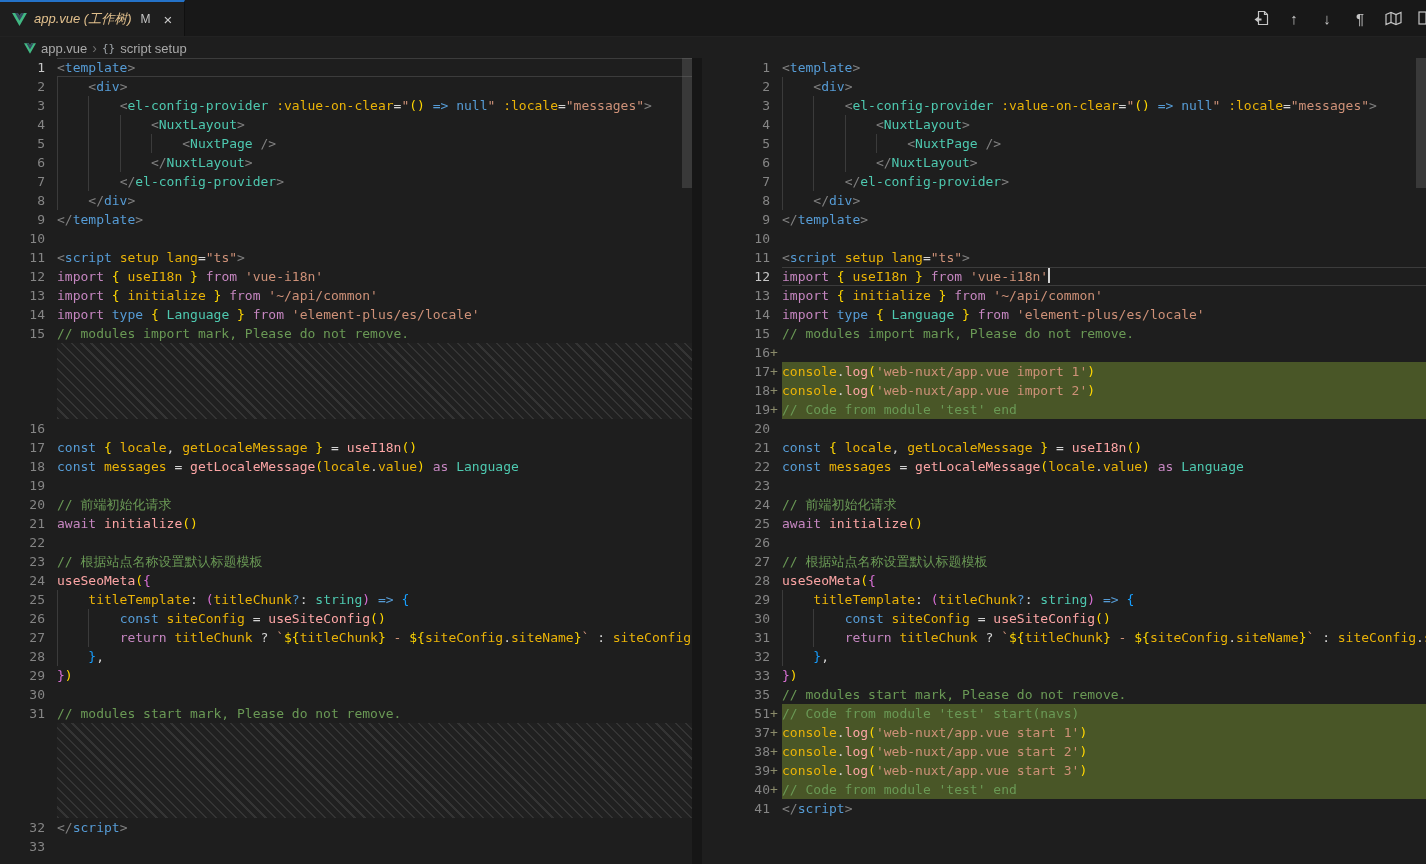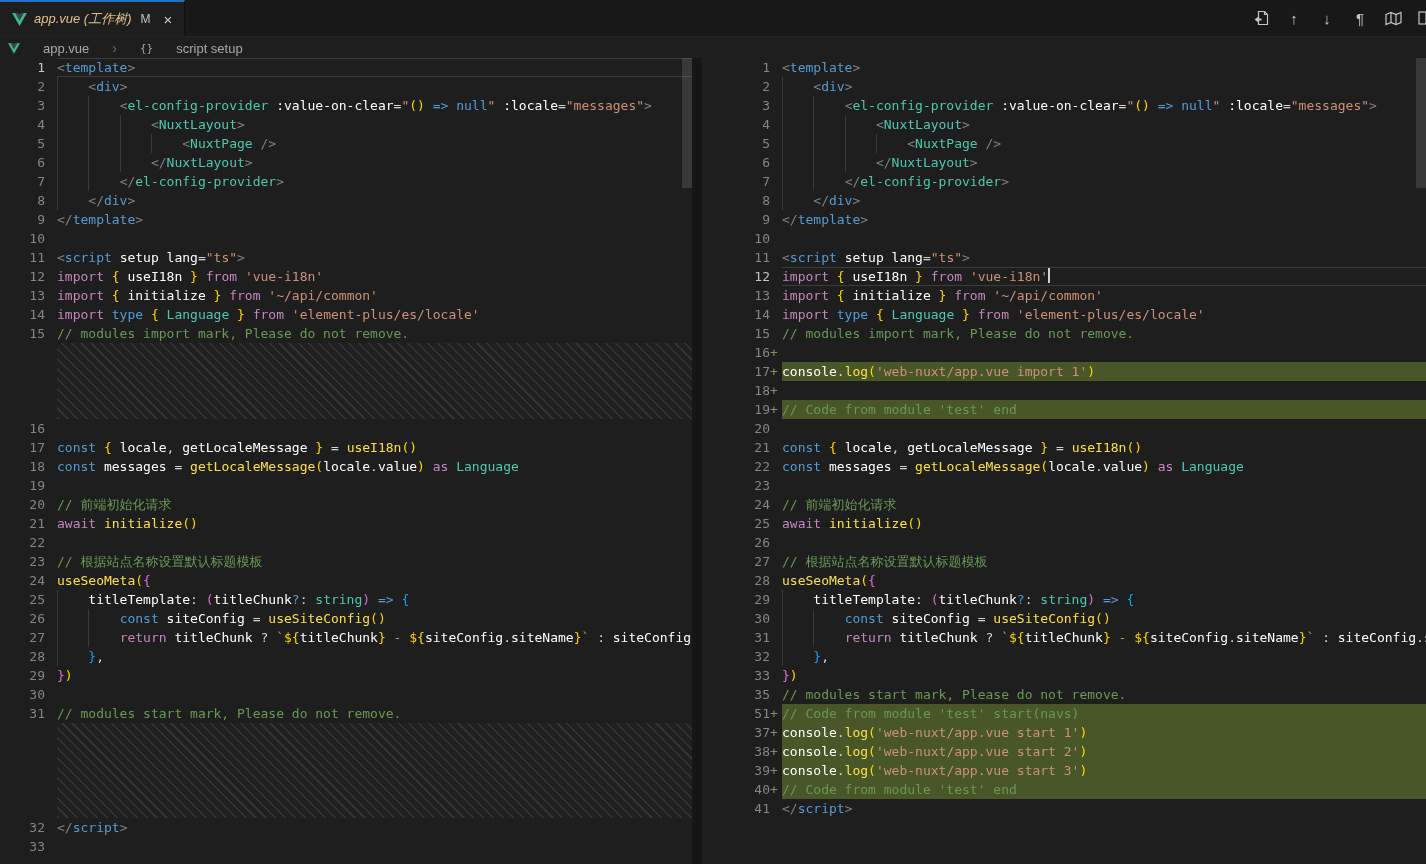--- a/index.html
+++ b/index.html
@@ -8,21 +8,21 @@
   .tabbar{position:relative;height:36px;background:#181818;border-bottom:1px solid #222;display:flex;}
   .tab{height:36px;display:flex;align-items:center;gap:7px;padding:0 12px;background:#1e1e1e;
     border-top:2px solid #2472c8;border-right:1px solid #101010;box-sizing:border-box;cursor:pointer;}
   .tab-label{font-style:italic;font-size:13px;color:#e2c08d;}
   .tab-badge{font-size:12px;color:#c5c5c5;margin-left:2px;}
   .tab-close{font-size:15px;color:#cccccc;margin-left:6px;line-height:1;}
   .toolbar{position:absolute;right:0;top:0;height:36px;display:flex;align-items:center;gap:15px;overflow:hidden;}
   .tb-icon{color:#c5c5c5;font-size:15px;width:18px;text-align:center;cursor:pointer;flex:0 0 auto;}
   .tb-icon svg{display:block;margin:auto;}
   
-  .breadcrumb{height:22px;display:flex;align-items:center;gap:23px;padding-left:8px;
+  .breadcrumb{height:22px;display:flex;align-items:center;gap:5px;padding-left:24px;
     font-size:13px;color:#a9a9a9;background:#1e1e1e;text-align:right;}
   .crumb-sep{color:#6f6f6f;font-size:14px;}
   .crumb-sym{color:#9da3a8;font-family:"DejaVu Sans Mono",monospace;font-size:11px;}
   
   .editor{position:absolute;top:58px;left:0;width:1426px;height:806px;background:#1e1e1e;}
   .pane{position:absolute;top:0;height:806px;overflow:hidden;background:#1e1e1e;}
   .pane.left{left:0;width:692px;}
   .sash{position:absolute;top:0;left:692px;width:10px;height:806px;background:#161616;}
   .pane.right{left:702px;width:724px;}
   .row{display:flex;height:19px;line-height:19px;font-family:"DejaVu Sans Mono",monospace;font-size:13px;white-space:pre;}
@@ -34,22 +34,22 @@
   .code{flex:1 1 auto;position:relative;overflow:hidden;color:#d4d4d4;}
   .row.added .code{background:#495627;}
   .row.added .plus{color:#8b8b6a;}
   .code.cur{box-shadow:inset 0 1px 0 #3c3c3c, inset 0 -1px 0 #3c3c3c;}
   .guide{position:absolute;top:0;bottom:0;width:1px;background:#3b3b3b;}
   .caret{display:inline-block;width:2px;height:15px;background:#d4d4d4;vertical-align:-2px;}
   .hatch{background:repeating-linear-gradient(45deg,#343434 0px,#343434 1.5px,#202020 1.5px,#202020 7px);}
   .scrollbar{position:absolute;top:0;width:10px;height:130px;background:rgba(121,121,121,0.3);}
   
   .pu{color:#808080}.pl{color:#d4d4d4}.tag{color:#569cd6}.comp{color:#4ec9b0}
-  .attr{color:#ffffff}.str{color:#ce9178}.kw{color:#569cd6}.ctrl{color:#c586c0}
-  .fn{color:#fde047}.cm{color:#6a9955}.b1{color:#ffd700}.b2{color:#da70d6}.b3{color:#179fff}
+  .attr{color:#eab308}.str{color:#ce9178}.kw{color:#569cd6}.ctrl{color:#c586c0}
+  .fn{color:#fca5a5}.cm{color:#6a9955}.b1{color:#ffd700}.b2{color:#da70d6}.b3{color:#179fff}
 </style>
 </head>
 <body>
 
 <div class="tabbar">
   <div class="tab">
     <svg width="15" height="13" viewBox="0 0 24 21">
         <path fill="#41B883" d="M14.8 0L12 4.8 9.2 0H0l12 20.8L24 0z"></path>
         <path fill="#34495E" d="M14.8 0L12 4.8 9.2 0H4.8L12 12.5 19.2 0z"></path>
       </svg>
@@ -145,21 +145,21 @@
       <div class="row"><div class="gut">8</div><div class="plus"></div><div class="code"><span class="guide" style="left: calc(0ch);"></span><span class="pl">    </span><span class="pu">&lt;/</span><span class="tag">div</span><span class="pu">&gt;</span></div></div>
       <div class="row"><div class="gut">9</div><div class="plus"></div><div class="code"><span class="pu">&lt;/</span><span class="tag">template</span><span class="pu">&gt;</span></div></div>
       <div class="row"><div class="gut">10</div><div class="plus"></div><div class="code"></div></div>
       <div class="row"><div class="gut">11</div><div class="plus"></div><div class="code"><span class="pu">&lt;</span><span class="tag">script</span><span class="pl"> </span><span class="attr">setup</span><span class="pl"> </span><span class="attr">lang</span><span class="pl">=</span><span class="str">"ts"</span><span class="pu">&gt;</span></div></div>
       <div class="row"><div class="gut on">12</div><div class="plus"></div><div class="code cur"><span class="ctrl">import</span><span class="pl"> </span><span class="b1">{</span><span class="pl"> </span><span class="attr">useI18n</span><span class="pl"> </span><span class="b1">}</span><span class="pl"> </span><span class="ctrl">from</span><span class="pl"> </span><span class="str">'vue-i18n'</span><span class="caret"></span></div></div>
       <div class="row"><div class="gut">13</div><div class="plus"></div><div class="code"><span class="ctrl">import</span><span class="pl"> </span><span class="b1">{</span><span class="pl"> </span><span class="attr">initialize</span><span class="pl"> </span><span class="b1">}</span><span class="pl"> </span><span class="ctrl">from</span><span class="pl"> </span><span class="str">'~/api/common'</span></div></div>
       <div class="row"><div class="gut">14</div><div class="plus"></div><div class="code"><span class="ctrl">import</span><span class="pl"> </span><span class="kw">type</span><span class="pl"> </span><span class="b1">{</span><span class="pl"> </span><span class="comp">Language</span><span class="pl"> </span><span class="b1">}</span><span class="pl"> </span><span class="ctrl">from</span><span class="pl"> </span><span class="str">'element-plus/es/locale'</span></div></div>
       <div class="row"><div class="gut">15</div><div class="plus"></div><div class="code"><span class="cm">// modules import mark, Please do not remove.</span></div></div>
       <div class="row added"><div class="gut">16</div><div class="plus">+</div></div>
       <div class="row added"><div class="gut">17</div><div class="plus">+</div><div class="code"><span class="attr">console</span><span class="pl">.</span><span class="fn">log</span><span class="b1">(</span><span class="str">'web-nuxt/app.vue import 1'</span><span class="b1">)</span></div></div>
-      <div class="row added"><div class="gut">18</div><div class="plus">+</div></div>
+      <div class="row added"><div class="gut">18</div><div class="plus">+</div><div class="code"><span class="attr">console</span><span class="pl">.</span><span class="fn">log</span><span class="b1">(</span><span class="str">'web-nuxt/app.vue import 2'</span><span class="b1">)</span></div></div>
       <div class="row added"><div class="gut">19</div><div class="plus">+</div><div class="code"><span class="cm">// Code from module 'test' end</span></div></div>
       <div class="row"><div class="gut">20</div><div class="plus"></div><div class="code"></div></div>
       <div class="row"><div class="gut">21</div><div class="plus"></div><div class="code"><span class="kw">const</span><span class="pl"> </span><span class="b1">{</span><span class="pl"> </span><span class="attr">locale</span><span class="pl">,</span><span class="pl"> </span><span class="attr">getLocaleMessage</span><span class="pl"> </span><span class="b1">}</span><span class="pl"> </span><span class="pl">=</span><span class="pl"> </span><span class="fn">useI18n</span><span class="b1">(</span><span class="b1">)</span></div></div>
       <div class="row"><div class="gut">22</div><div class="plus"></div><div class="code"><span class="kw">const</span><span class="pl"> </span><span class="attr">messages</span><span class="pl"> </span><span class="pl">=</span><span class="pl"> </span><span class="fn">getLocaleMessage</span><span class="b1">(</span><span class="attr">locale</span><span class="pl">.</span><span class="attr">value</span><span class="b1">)</span><span class="pl"> </span><span class="ctrl">as</span><span class="pl"> </span><span class="comp">Language</span></div></div>
       <div class="row"><div class="gut">23</div><div class="plus"></div><div class="code"></div></div>
       <div class="row"><div class="gut">24</div><div class="plus"></div><div class="code"><span class="cm">// 前端初始化请求</span></div></div>
       <div class="row"><div class="gut">25</div><div class="plus"></div><div class="code"><span class="ctrl">await</span><span class="pl"> </span><span class="fn">initialize</span><span class="b1">(</span><span class="b1">)</span></div></div>
       <div class="row"><div class="gut">26</div><div class="plus"></div><div class="code"></div></div>
       <div class="row"><div class="gut">27</div><div class="plus"></div><div class="code"><span class="cm">// 根据站点名称设置默认标题模板</span></div></div>
       <div class="row"><div class="gut">28</div><div class="plus"></div><div class="code"><span class="fn">useSeoMeta</span><span class="b1">(</span><span class="b2">{</span></div></div>

